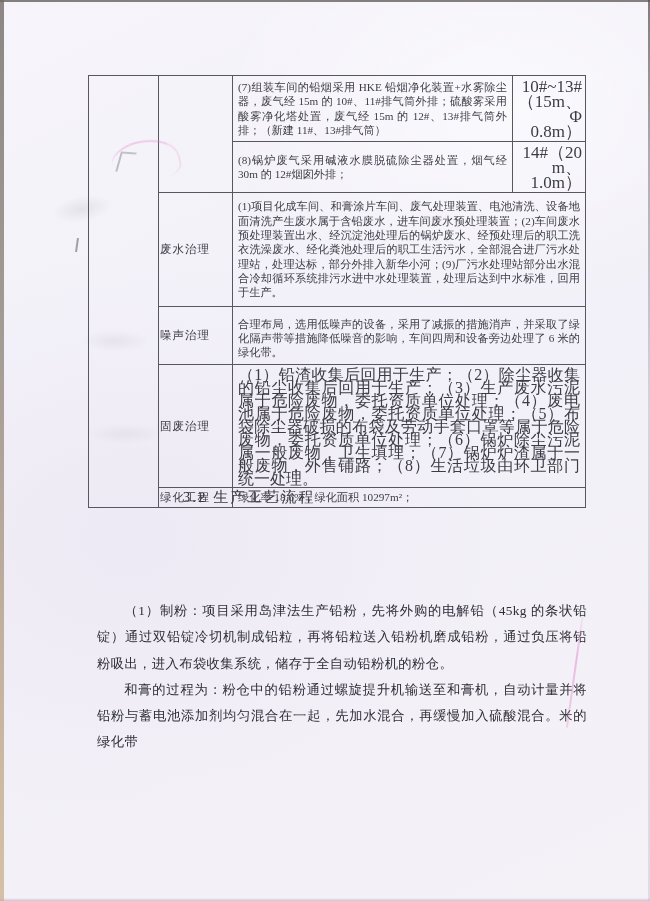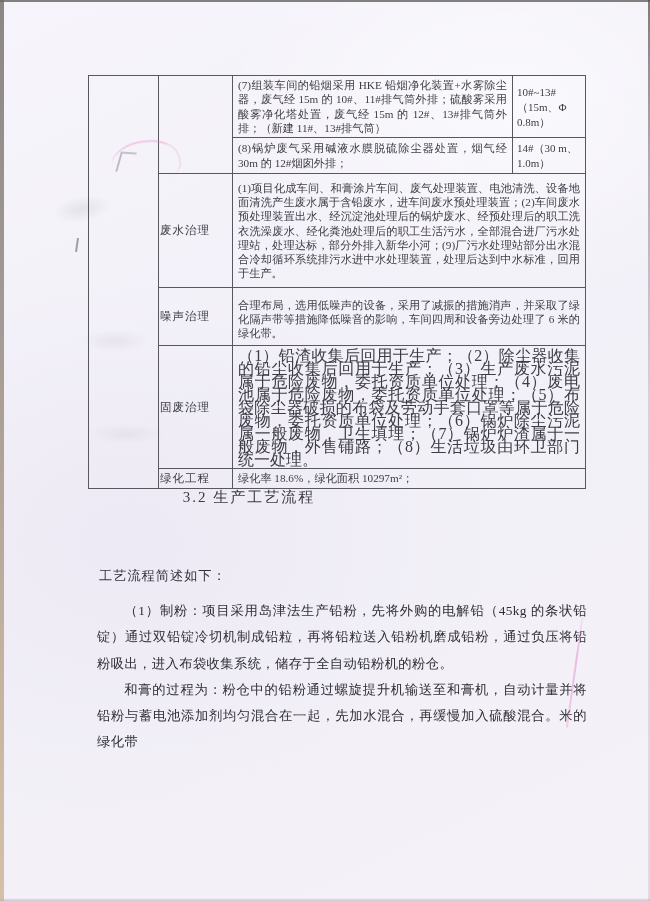--- a/index.html
+++ b/index.html
@@ -34,21 +34,21 @@
   table.env td{
     border:1px solid #57575f;
     vertical-align:middle;
     overflow:hidden;
   }
   td.c-content{
     font-size:11.2px;line-height:14.3px;text-align:justify;
     padding:2px 5px 2px 5px;vertical-align:top;
   }
   td.c-outlet{
-    font-size:11px;line-height:15px;padding:3px 3px 2px 4px;vertical-align:top;
+    font-size:17px;line-height:15px;padding:3px 3px 2px 4px;vertical-align:top;text-align:right;
   }
   td.c-label{
     font-size:11.5px;text-align:left;letter-spacing:1px;
   }
   tr.r-solid td.c-content{line-height:13px;font-size:16px;padding-top:3px;}
   tr.r-noise td.c-content{padding-top:7px;font-family:Liberation Serif, serif;}
 
   
   .heading{
     position:absolute;left:99px;top:488px;width:300px;
@@ -128,21 +128,21 @@
     </colgroup>
     <tbody>
       <tr style="height:58px">
         <td rowspan="6"></td>
         <td class="c-label" rowspan="2"></td>
         <td class="c-content">(7)组装车间的铅烟采用 HKE 铅烟净化装置+水雾除尘器，废气经 15m 的 10#、11#排气筒外排；硫酸雾采用酸雾净化塔处置，废气经 15m 的 12#、13#排气筒外排；（新建 11#、13#排气筒）</td>
         <td class="c-outlet">10#~13#（15m、Φ 0.8m）</td>
       </tr>
       <tr style="height:34px">
         <td class="c-content">(8)锅炉废气采用碱液水膜脱硫除尘器处置，烟气经 30m 的 12#烟囱外排；</td>
-        <td class="c-outlet">14#（30 m、1.0m）</td>
+        <td class="c-outlet">14#（20 m、1.0m）</td>
       </tr>
       <tr style="height:114px">
         <td class="c-label">废水治理</td>
         <td class="c-content" colspan="2">(1)项目化成车间、和膏涂片车间、废气处理装置、电池清洗、设备地面清洗产生废水属于含铅废水，进车间废水预处理装置；(2)车间废水预处理装置出水、经沉淀池处理后的锅炉废水、经预处理后的职工洗衣洗澡废水、经化粪池处理后的职工生活污水，全部混合进厂污水处理站，处理达标，部分外排入新华小河；(9)厂污水处理站部分出水混合冷却循环系统排污水进中水处理装置，处理后达到中水标准，回用于生产。</td>
       </tr>
       <tr class="r-noise" style="height:58px">
         <td class="c-label">噪声治理</td>
         <td class="c-content" colspan="2">合理布局，选用低噪声的设备，采用了减振的措施消声，并采取了绿化隔声带等措施降低噪音的影响，车间四周和设备旁边处理了 6 米的绿化带。</td>
       </tr>
       <tr class="r-solid" style="height:102px">
@@ -150,21 +150,20 @@
         <td class="c-content" colspan="2">（1）铅渣收集后回用于生产；（2）除尘器收集的铅尘收集后回用于生产；（3）生产废水污泥属于危险废物，委托资质单位处理；（4）废电池属于危险废物，委托资质单位处理；（5）布袋除尘器破损的布袋及劳动手套口罩等属于危险废物，委托资质单位处理；（6）锅炉除尘污泥属一般废物，卫生填埋；（7）锅炉炉渣属于一般废物，外售铺路；（8）生活垃圾由环卫部门统一处理。</td>
       </tr>
       <tr style="height:20px">
         <td class="c-label">绿化工程</td>
         <td class="c-content" colspan="2" style="vertical-align:middle;line-height:13px;">绿化率 18.6%，绿化面积 10297m²；</td>
       </tr>
     </tbody>
   </table>
 
   <div class="heading">3.2  生产工艺流程</div>
-  <div class="intro">工艺流程简述如下：</div>
 
   <div class="bodytext">
     <p>（1）制粉：项目采用岛津法生产铅粉，先将外购的电解铅（45kg 的条状铅锭）通过双铅锭冷切机制成铅粒，再将铅粒送入铅粉机磨成铅粉，通过负压将铅粉吸出，进入布袋收集系统，储存于全自动铅粉机的粉仓。</p>
     <p>和膏的过程为：粉仓中的铅粉通过螺旋提升机输送至和膏机，自动计量并将铅粉与蓄电池添加剂均匀混合在一起，先加水混合，再缓慢加入硫酸混合。米的绿化带</p>
   </div>
 
   <div class="scribble"></div>
   <div class="scribble2"></div>
   <div class="pink-line"></div>
   <div class="tick-mark"></div>

